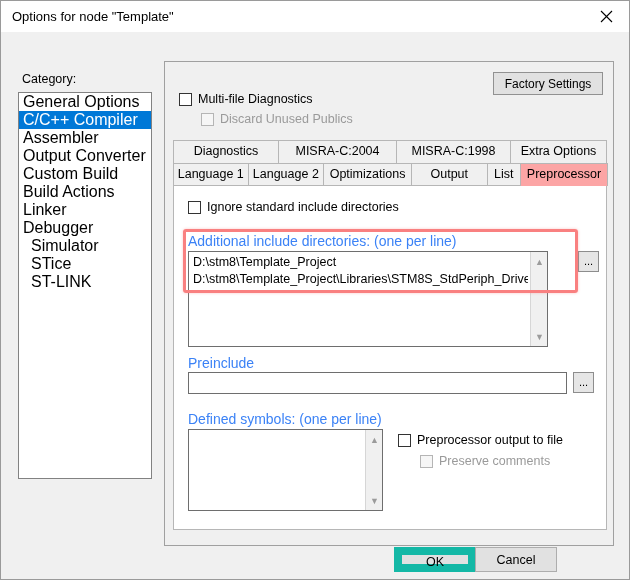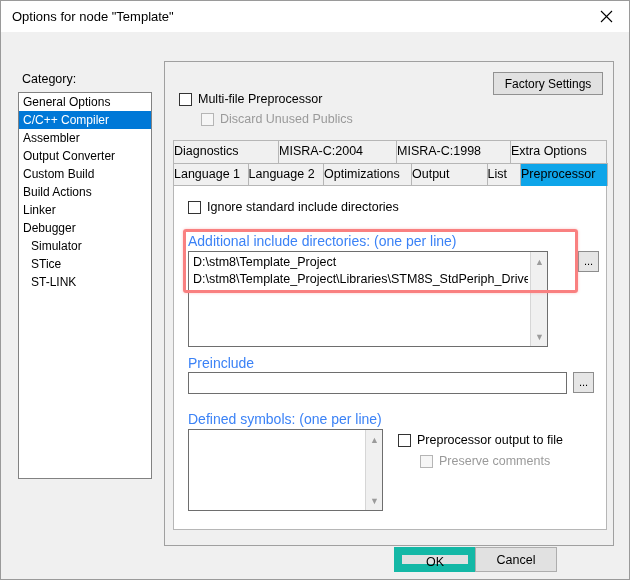--- a/index.html
+++ b/index.html
@@ -77,21 +77,21 @@
     height: 387px;
     background: #ffffff;
     border: 1px solid #828282;
     box-sizing: border-box;
     overflow: hidden;
   }
   .cat-item {
     height: 18px;
     line-height: 18px;
     padding-left: 4px;
-    font-size: 12px;
+    font-size: 16px;
     color: #000;
     white-space: nowrap;
     cursor: default;
   }
   .cat-item.indent { padding-left: 12px; }
   .cat-item.selected {
     background: #0078d7;
     color: #ffffff;
   }
 
@@ -165,30 +165,30 @@
   }
   .tabrow.row1 { top: 0; }
   .tabrow.row2 { top: 23px; }
   .tab {
     background: #f0f0f0;
     border: 1px solid #b6b6b6;
     border-bottom: none;
     box-sizing: border-box;
     height: 23px;
     line-height: 21px;
-    text-align: left;
+    text-align: center;
     font-size: 12.5px;
     color: #000;
     margin-right: -1px;
     cursor: default;
     white-space: nowrap;
     overflow: hidden;
   }
   .tab.active {
-    background: #0ea5e9;
+    background: #fca5a5;
     border-color: #b6b6b6;
     position: relative;
     z-index: 3;
   }
 
   
   .tabpage {
     position: absolute;
     left: 8px;
     top: 123px;
@@ -364,21 +364,21 @@
         <div class="cat-item indent">STice</div>
         <div class="cat-item indent">ST-LINK</div>
       </div>
 
     <div class="right-panel">
 
       <button class="factory-btn">Factory Settings</button>
 
       <div class="cb-row multi-file">
         <span class="cbox"></span>
-        <span class="cb-label">Multi-file Preprocessor</span>
+        <span class="cb-label">Multi-file Diagnostics</span>
       </div>
 
       <div class="cb-row discard">
         <span class="cbox disabled"></span>
         <span class="cb-label disabled">Discard Unused Publics</span>
       </div>
 
       <div class="tabstrip">
         <div class="tabrow row1" id="tab-row-1">
             <div class="tab" style="width: 106px;">Diagnostics</div>

